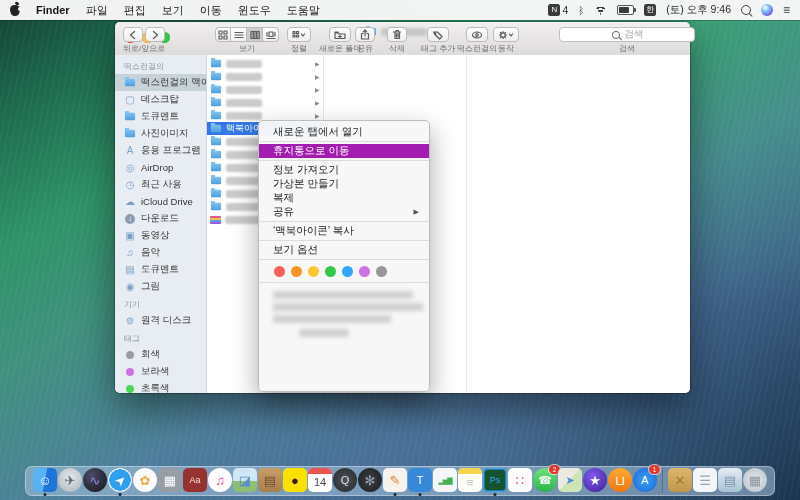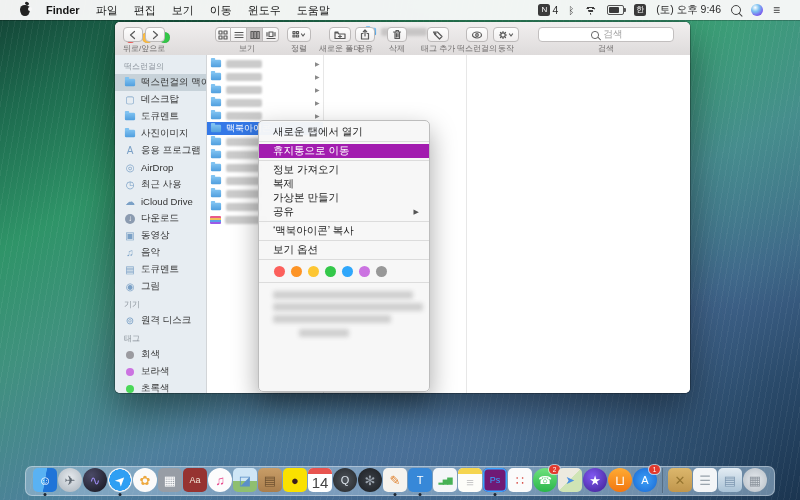--- a/index.html
+++ b/index.html
@@ -12,21 +12,21 @@
       radial-gradient(ellipse at 88% 6%, rgba(52,175,104,.5), transparent 42%),
       radial-gradient(ellipse at 60% 96%, rgba(120,170,210,.22), transparent 45%),
       linear-gradient(152deg,#123f33 0%,#1d6a4e 12%,#2f9468 27%,#40917e 40%,
                       #4e7f9d 58%,#41658d 72%,#2a4a6a 86%,#1b3550 100%);}
   .desktop::before{content:"";position:absolute;inset:0;
     background:repeating-linear-gradient(100deg,rgba(255,255,255,.05) 0 1px,rgba(255,255,255,0) 1px 6px);
     mix-blend-mode:screen}
 
   
   .menubar{position:absolute;top:0;left:0;right:0;height:20px;background:rgba(248,248,248,.97);
-    display:flex;padding:0 20px;font-size:11px;color:#161616;z-index:100;
+    display:flex;padding:0 10px;font-size:11px;color:#161616;z-index:100;
     box-shadow:0 1px 0 rgba(0,0,0,.22)}
   .mb-left{display:flex;align-items:center;gap:16px}
   .mb-left .menu{cursor:default}
   .mb-app{font-weight:bold}
   .apple{width:10px;height:11px;background:#222;border-radius:46% 46% 48% 48%/40% 40% 58% 58%;position:relative}
   .apple::before{content:"";position:absolute;top:-3px;left:5px;width:4px;height:3px;background:#222;
     border-radius:60% 40% 60% 40%;transform:rotate(35deg)}
   .apple::after{content:"";position:absolute;top:2px;right:-2px;width:4px;height:4px;border-radius:50%;background:#f8f8f8}
   .mb-right{margin-left:auto;display:flex;align-items:center;gap:10px;font-size:10.5px;color:#2a2a2a}
   .dk-sq{width:12px;height:12px;background:#3a3a3a;border-radius:2.5px;color:#fff;font-size:8px;
@@ -283,21 +283,21 @@
     <div class="tg" style="left:378px">
       <span class="tbtn">
         <svg class="tico" width="16" height="10">
             <circle cx="5" cy="5" r="2.2"></circle>
             <path d="M5 1.5 v1 M5 7.5 v1 M1.5 5 h1 M7.5 5 h1 M2.5 2.5 l.8 .8 M6.7 6.7 l.8 .8 M7.5 2.5 l-.8 .8 M3.3 6.7 l-.8 .8 M11.5 4 l1.5 2 1.5-2"></path>
           </svg>
       </span>
       <span class="tlabel">동작</span>
     </div>
 
-    <div class="tg" style="left:423px">
+    <div class="tg" style="left:444px">
       <span class="searchbox">
         <span class="mag" style="transform:scale(.8)"></span>
         <span>검색</span>
       </span>
       <span class="tlabel">검색</span>
     </div>
   </div>
 
   <div class="sidebar" id="sidebar">
       <div class="sb-head">떡스런걸의</div>
@@ -442,24 +442,24 @@
     </div>
     <div class="msep"></div>
     <div class="mitem hl">
       <span>휴지통으로 이동</span>
     </div>
     <div class="msep"></div>
     <div class="mitem">
       <span>정보 가져오기</span>
     </div>
     <div class="mitem">
+      <span>가상본 만들기</span>
+    </div>
+    <div class="mitem">
       <span>복제</span>
-    </div>
-    <div class="mitem">
-      <span>가상본 만들기</span>
     </div>
     <div class="mitem">
       <span>공유</span>
       <span class="sub">▶</span>
     </div>
     <div class="msep"></div>
     <div class="mitem">
       <span>‘맥북아이콘’ 복사</span>
     </div>
     <div class="msep"></div>
@@ -516,21 +516,21 @@
       <span class="dg" style="color: rgb(91, 143, 200);">◪</span>
     </div>
     <div class="ditem sq" style="background: linear-gradient(rgb(200, 157, 103), rgb(169, 126, 77));">
       <span class="dg" style="color: rgb(110, 81, 48);">▤</span>
     </div>
     <div class="ditem sq" style="background: rgb(250, 225, 0);">
       <span class="dg" style="color: rgb(58, 29, 29);">●</span>
     </div>
     <div class="ditem sq" style="background: rgb(255, 255, 255);">
       <span class="dstripe" style="background: rgb(232, 84, 79);"></span>
-      <span class="dg" style="color: rgb(68, 68, 68); font-size: 15px; margin-top: 5px;">14</span>
+      <span class="dg" style="color: rgb(68, 68, 68); font-size: 11px; margin-top: 5px;">14</span>
     </div>
     <div class="ditem ci" style="background: radial-gradient(circle, rgb(78, 84, 91), rgb(36, 39, 43));">
       <span class="dg" style="color: rgb(220, 227, 234); font-size: 11px;">Q</span>
     </div>
     <div class="ditem ci" style="background: radial-gradient(circle, rgb(59, 64, 71), rgb(27, 30, 34));">
       <span class="dg" style="color: rgb(154, 163, 173);">✻</span>
     </div>
     <div class="ditem sq" style="background: rgb(246, 243, 238);">
       <span class="dg" style="color: rgb(224, 130, 47);">✎</span>
       <span class="drun"></span>
@@ -539,21 +539,21 @@
       <span class="dg" style="color: rgb(255, 255, 255); font-size: 11px;">T</span>
       <span class="drun"></span>
     </div>
     <div class="ditem sq" style="background: rgb(244, 246, 248);">
       <span class="dg" style="color: rgb(71, 177, 85); font-size: 7px; letter-spacing: -1px;">▂▅▇</span>
     </div>
     <div class="ditem sq" style="background: rgb(253, 253, 249);">
       <span class="dstripe" style="background: rgb(245, 213, 78);"></span>
       <span class="dg" style="color: rgb(201, 201, 201); margin-top: 5px;">≡</span>
     </div>
-    <div class="ditem sq" style="background: #701a75; box-shadow: rgb(55, 165, 255) 0px 0px 0px 1.5px inset; justify-content: center;">
+    <div class="ditem sq" style="background: #14532d; box-shadow: rgb(55, 165, 255) 0px 0px 0px 1.5px inset; justify-content: center;">
       <span class="dg" style="color: rgb(55, 165, 255); font-size: 9px;">Ps</span>
       <span class="drun"></span>
     </div>
     <div class="ditem sq" style="background: rgb(251, 251, 251);">
       <span class="dg" style="color: rgb(217, 86, 79);">∷</span>
     </div>
     <div class="ditem ci" style="background: linear-gradient(rgb(111, 225, 125), rgb(42, 182, 74));">
       <span class="dg" style="color: rgb(255, 255, 255); font-size: 11px;">☎</span>
       <span class="dbadge">2</span>
     </div>

